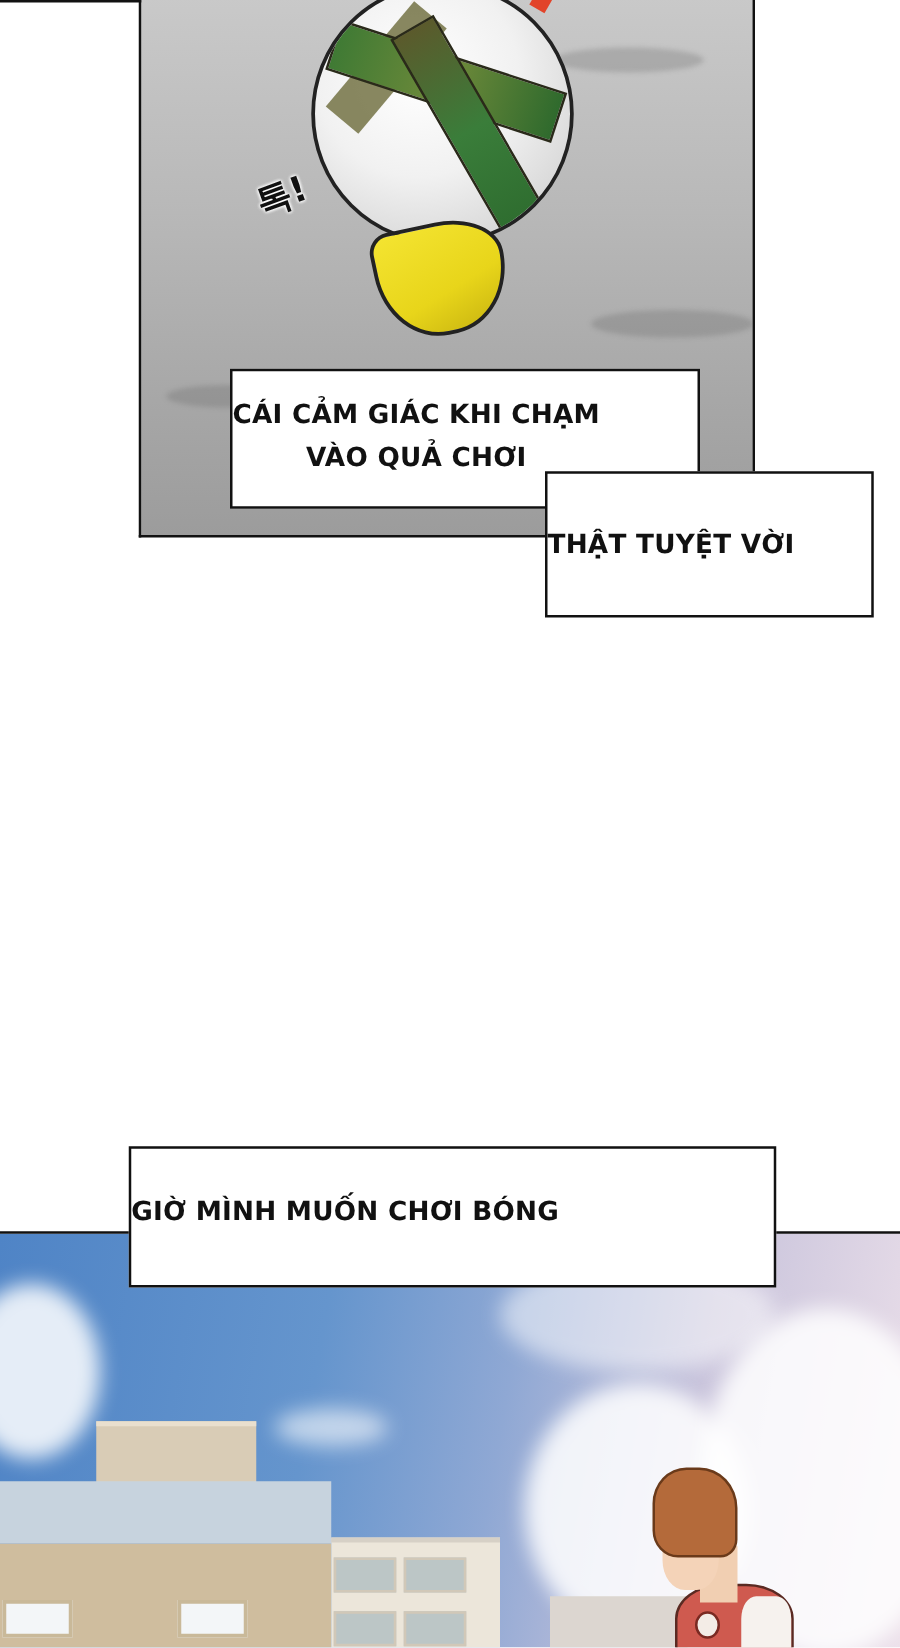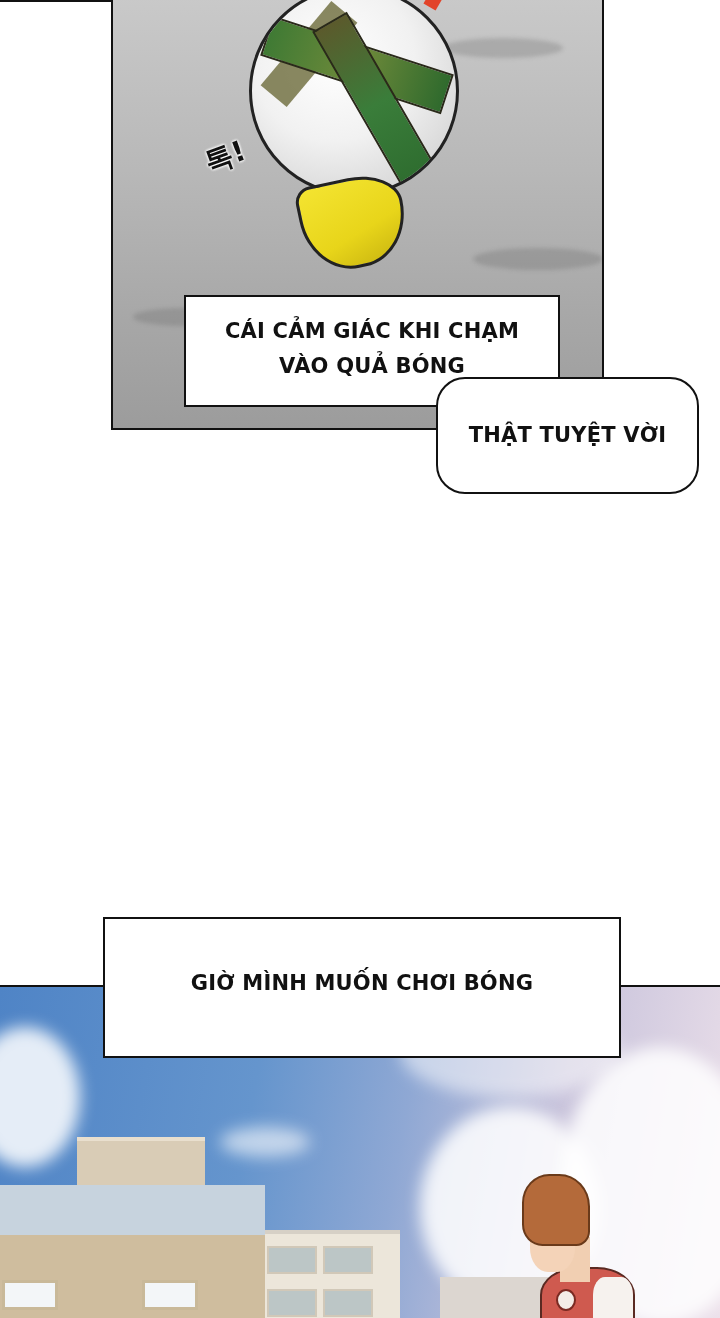--- a/index.html
+++ b/index.html
@@ -34,28 +34,28 @@
       transform: rotate(-12deg);
     }
     .sfx {
       position: absolute; left: 92px; top: 140px; font-size: 28px; font-weight: bold; color: #111;
       transform: rotate(-20deg); text-shadow: 0 0 3px #fff, 0 0 3px #fff, 0 0 3px #fff;
     }
 
     
     .caption {
       position: absolute; background: #ffffff; border: 2px solid #111;
-      display: flex; align-items: center; justify-content: center; text-align: center;
+      display: flex; align-items: center; text-align: center;
       font-family: "DejaVu Sans", sans-serif; font-weight: bold; color: #111;
       font-size: 21px; line-height: 35px; letter-spacing: 0.2px;
     }
     .caption span { display: block; }
     .cap1 { left: 184px; top: 295px; width: 376px; height: 112px; padding-bottom: 4px; }
-    .cap2 { left: 436px; top: 377px; width: 263px; height: 117px; border-radius: 29px; }
-    .cap3 { left: 103px; top: 917px; width: 518px; height: 141px; padding-bottom: 8px; }
+    .cap2 { left: 436px; top: 377px; width: 263px; height: 117px; }
+    .cap3 { left: 103px; top: 917px; width: 518px; height: 113px; padding-bottom: 8px; }
 
     
     .panel2 {
       position: absolute; left: 0; top: 985px; width: 720px; height: 333px;
       border-top: 2px solid #111; overflow: hidden;
       background: linear-gradient(100deg, #4f84c6 0%, #6595cd 35%, #8fa8d4 55%, #c9c4dc 75%, #ece0ea 100%);
     }
     .cloud { position: absolute; background: rgba(255,255,255,0.85); border-radius: 50%; filter: blur(8px); }
 
     .bldg-top { position: absolute; left: 77px; top: 150px; width: 128px; height: 50px; background: #d9ccb6; border-top: 4px solid #e9dfce; }
@@ -88,21 +88,21 @@
     <div class="band1"></div>
     <div class="band2"></div>
   </div>
   <div class="boot"></div>
   <div class="sfx">톡!</div>
 </div>
 
 <div class="caption cap1">
   <div>
     <span>CÁI CẢM GIÁC KHI CHẠM</span>
-    <span>VÀO QUẢ BÓNG</span>
+    <span>VÀO QUẢ CHƠI</span>
   </div>
 </div>
 
 <div class="caption cap2">
   <span>THẬT TUYỆT VỜI</span>
 </div>
 
 <div class="panel2">
   <div class="cloud" style="left:-30px;top:40px;width:110px;height:140px;"></div>
   <div class="cloud" style="left:400px;top:20px;width:220px;height:90px;opacity:.6;"></div>

